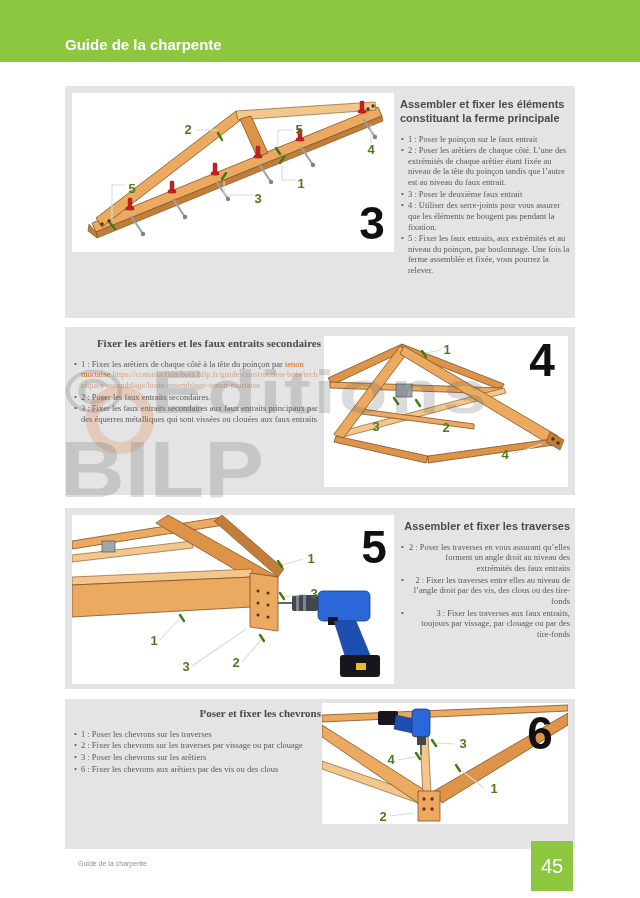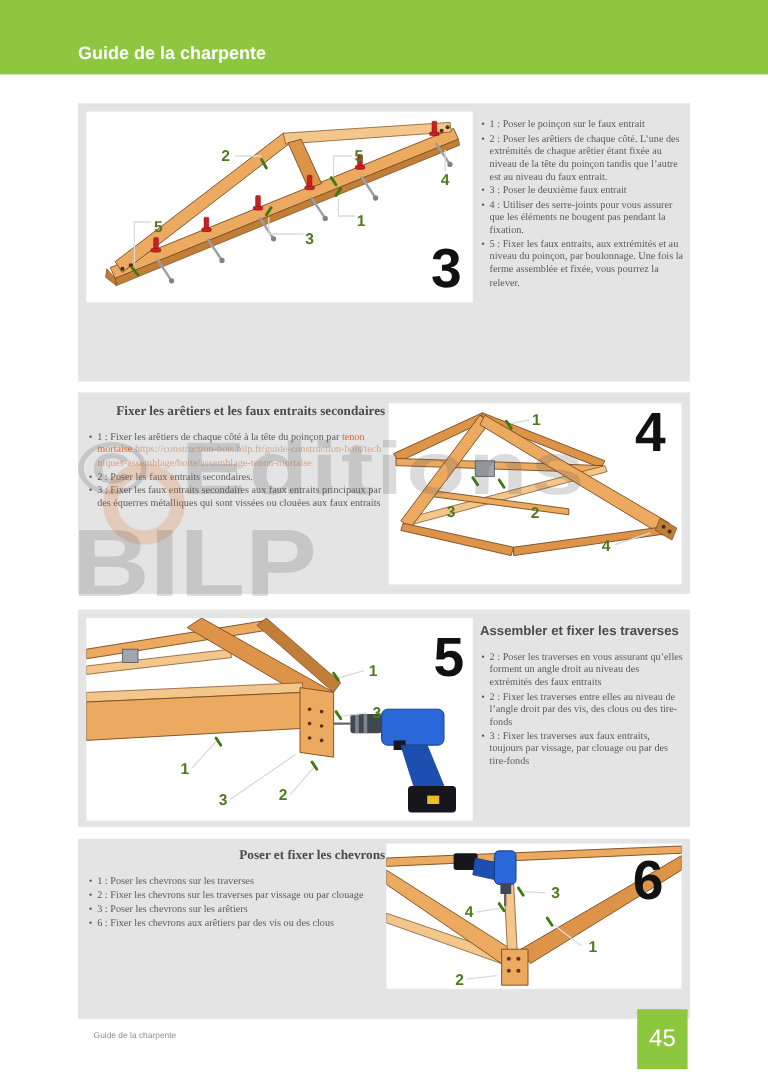--- a/index.html
+++ b/index.html
@@ -17,21 +17,21 @@
   #sec5{top:508px;height:181px;}
   #sec6{top:699px;height:150px;}
   .figure{position:absolute;background:#ffffff;}
   #fig3{left:7px;top:7px;width:322px;height:159px;}
   #fig4{left:259px;top:9px;width:244px;height:151px;}
   #fig5{left:7px;top:7px;width:322px;height:169px;}
   #fig6{left:257px;top:4px;width:246px;height:121px;}
   .textcol{position:absolute;}
   #txt3{left:335px;top:12px;width:170px;}
   #txt4{left:8px;top:10px;width:248px;}
-  #txt5{left:335px;top:12px;width:170px;}
+  #txt5{left:335px;top:12px;width:170px;text-align:right;}
   #txt6{left:8px;top:8px;width:248px;}
   .sec-title{font-size:11px;font-weight:bold;color:#4A4A4A;line-height:1.25;margin:0 0 8px 0;}
   .sec-title.right{text-align:right;font-family:Liberation Serif, serif;}
   ul.bullets{list-style:none;margin:0;padding:0;font-size:8.5px;color:#595959;line-height:1.25;}
   ul.bullets li{position:relative;padding-left:8px;margin:0 0 1px 0;font-family:Liberation Serif, serif;}
   ul.bullets li::before{content:"\2022";position:absolute;left:1px;}
   .link{color:#E2661A;}
   .url{color:#D3A48C;word-break:break-all;}
   
   .watermark{position:absolute;color:rgba(90,90,90,0.22);font-weight:bold;pointer-events:none;z-index:6;transform-origin:left top;white-space:nowrap;}
@@ -145,20 +145,21 @@
           <text x="227" y="41" class="co">5</text>
           <text x="299" y="61" class="co">4</text>
           <text x="229" y="95" class="co">1</text>
           <text x="186" y="110" class="co">3</text>
           <text x="60" y="100" class="co">5</text>
         </g>
       <text class="bignum" x="300" y="146">3</text>
     </svg>
   </div>
   <div class="textcol" id="txt3">
+    <h3 class="sec-title">Assembler et fixer les éléments constituant la ferme principale</h3>
     <ul class="bullets">
         <li>1 : Poser le poinçon sur le faux entrait</li>
         <li>2 : Poser les arêtiers de chaque côté. L’une des extrémités de chaque arêtier étant fixée au niveau de la tête du poinçon tandis que l’autre est au niveau du faux entrait.</li>
         <li>3 : Poser le deuxième faux entrait</li>
         <li>4 : Utiliser des serre-joints pour vous assurer que les éléments ne bougent pas pendant la fixation.</li>
         <li>5 : Fixer les faux entraits, aux extrémités et au niveau du poinçon, par boulonnage. Une fois la ferme assemblée et fixée, vous pourrez la relever.</li>
       </ul>
   </div>
 </div>
 

